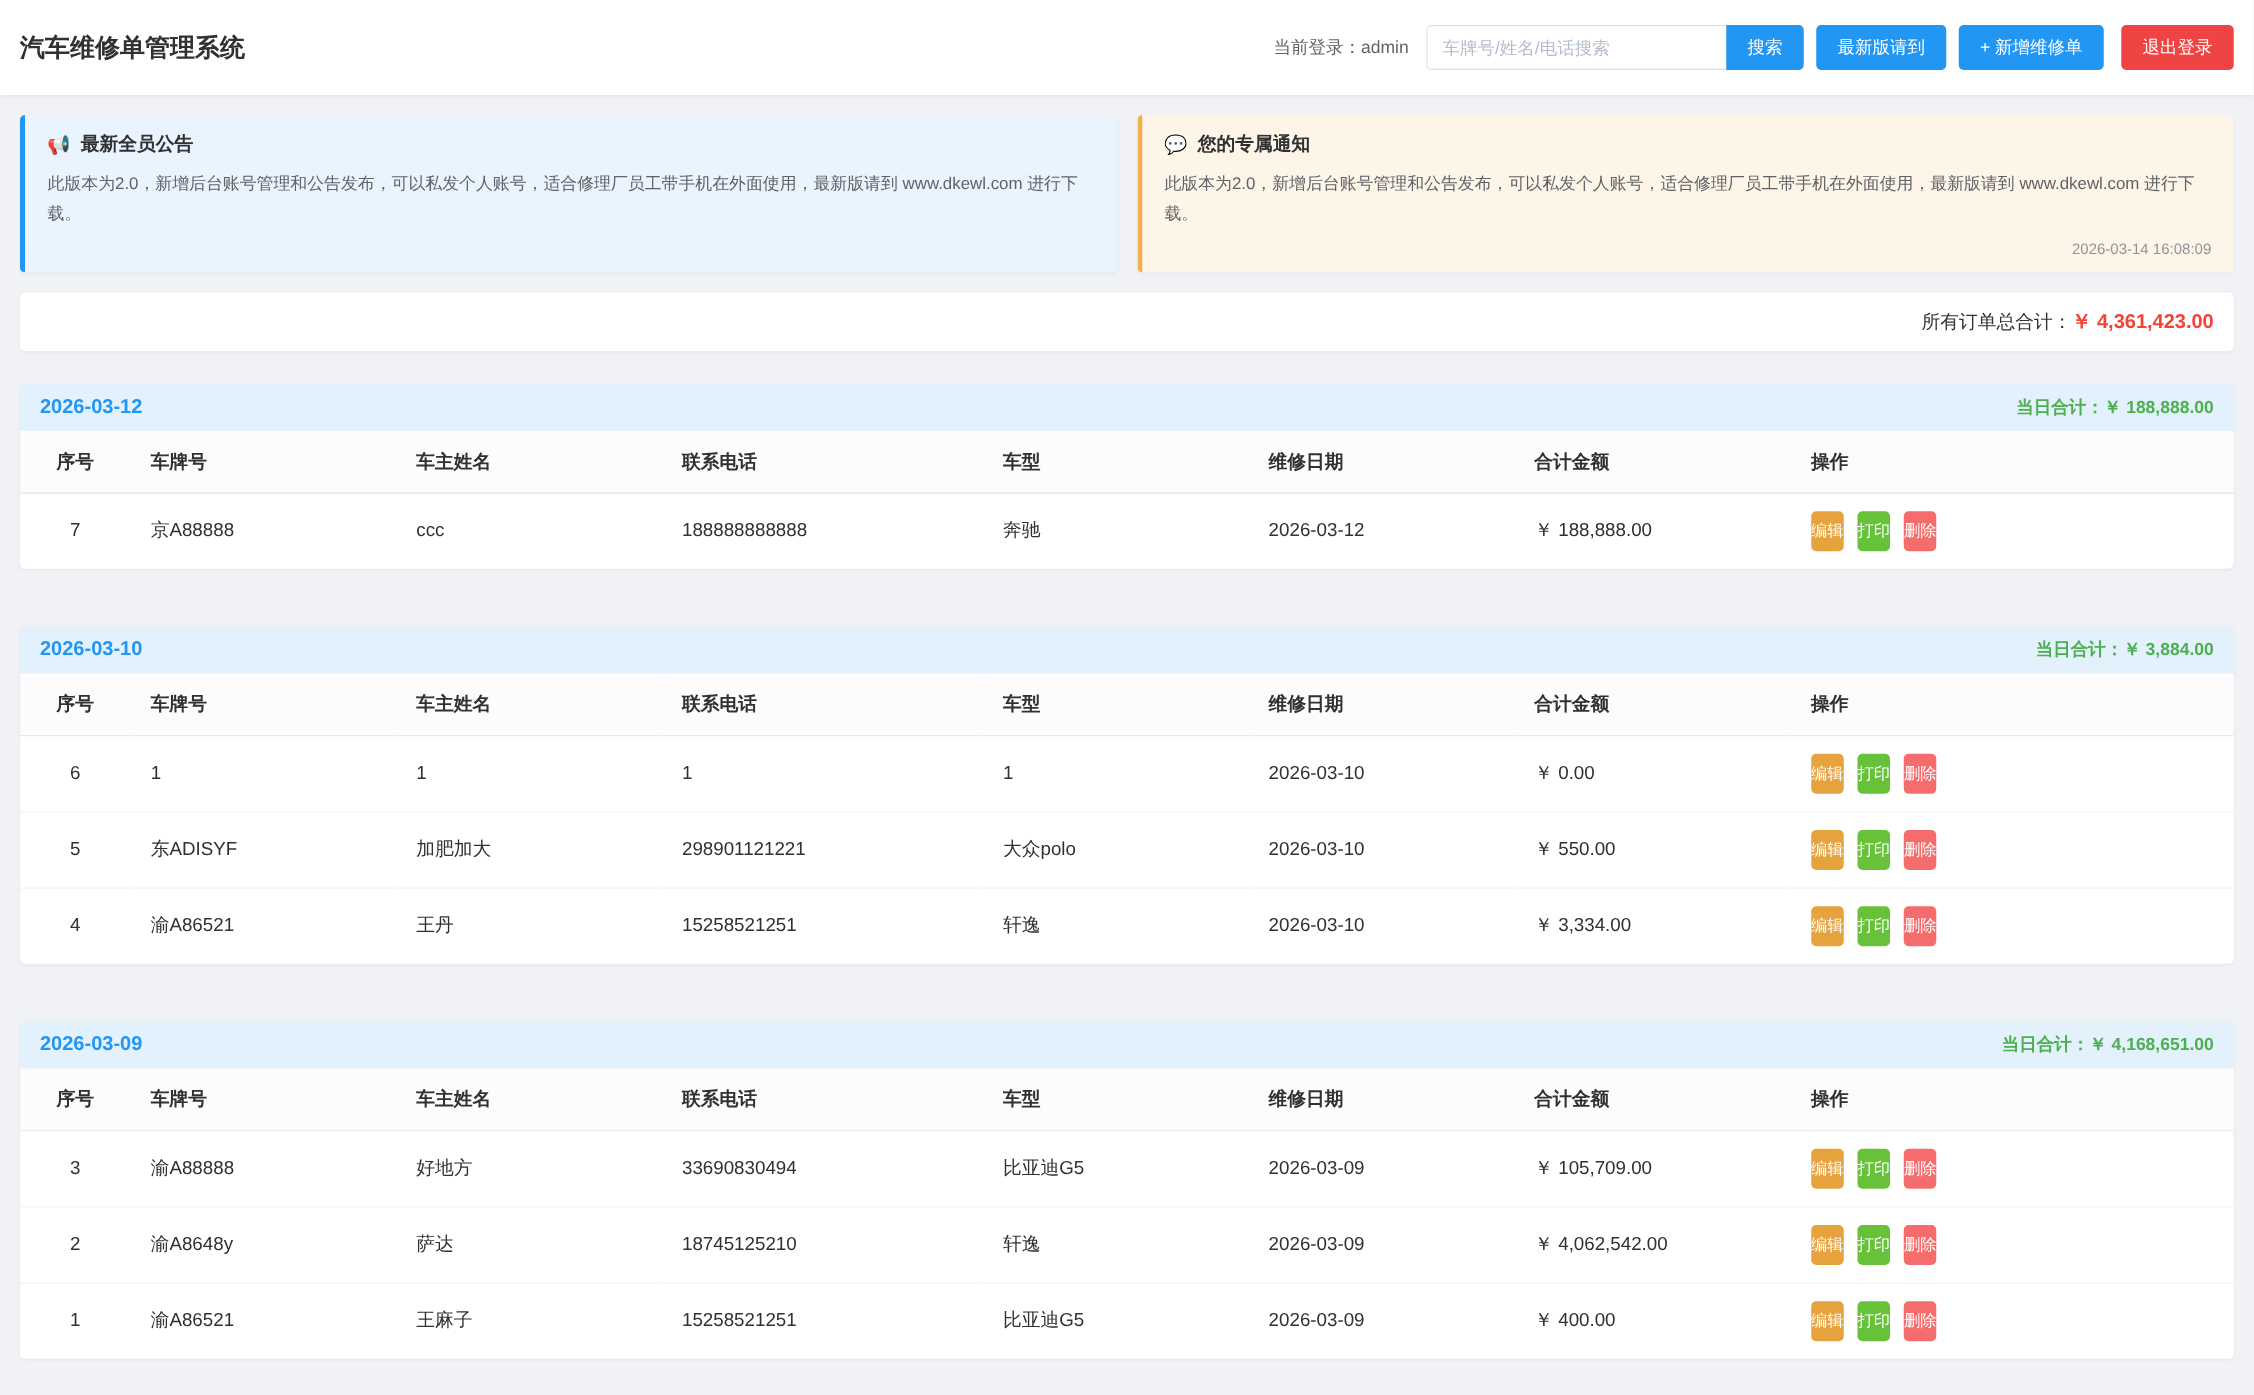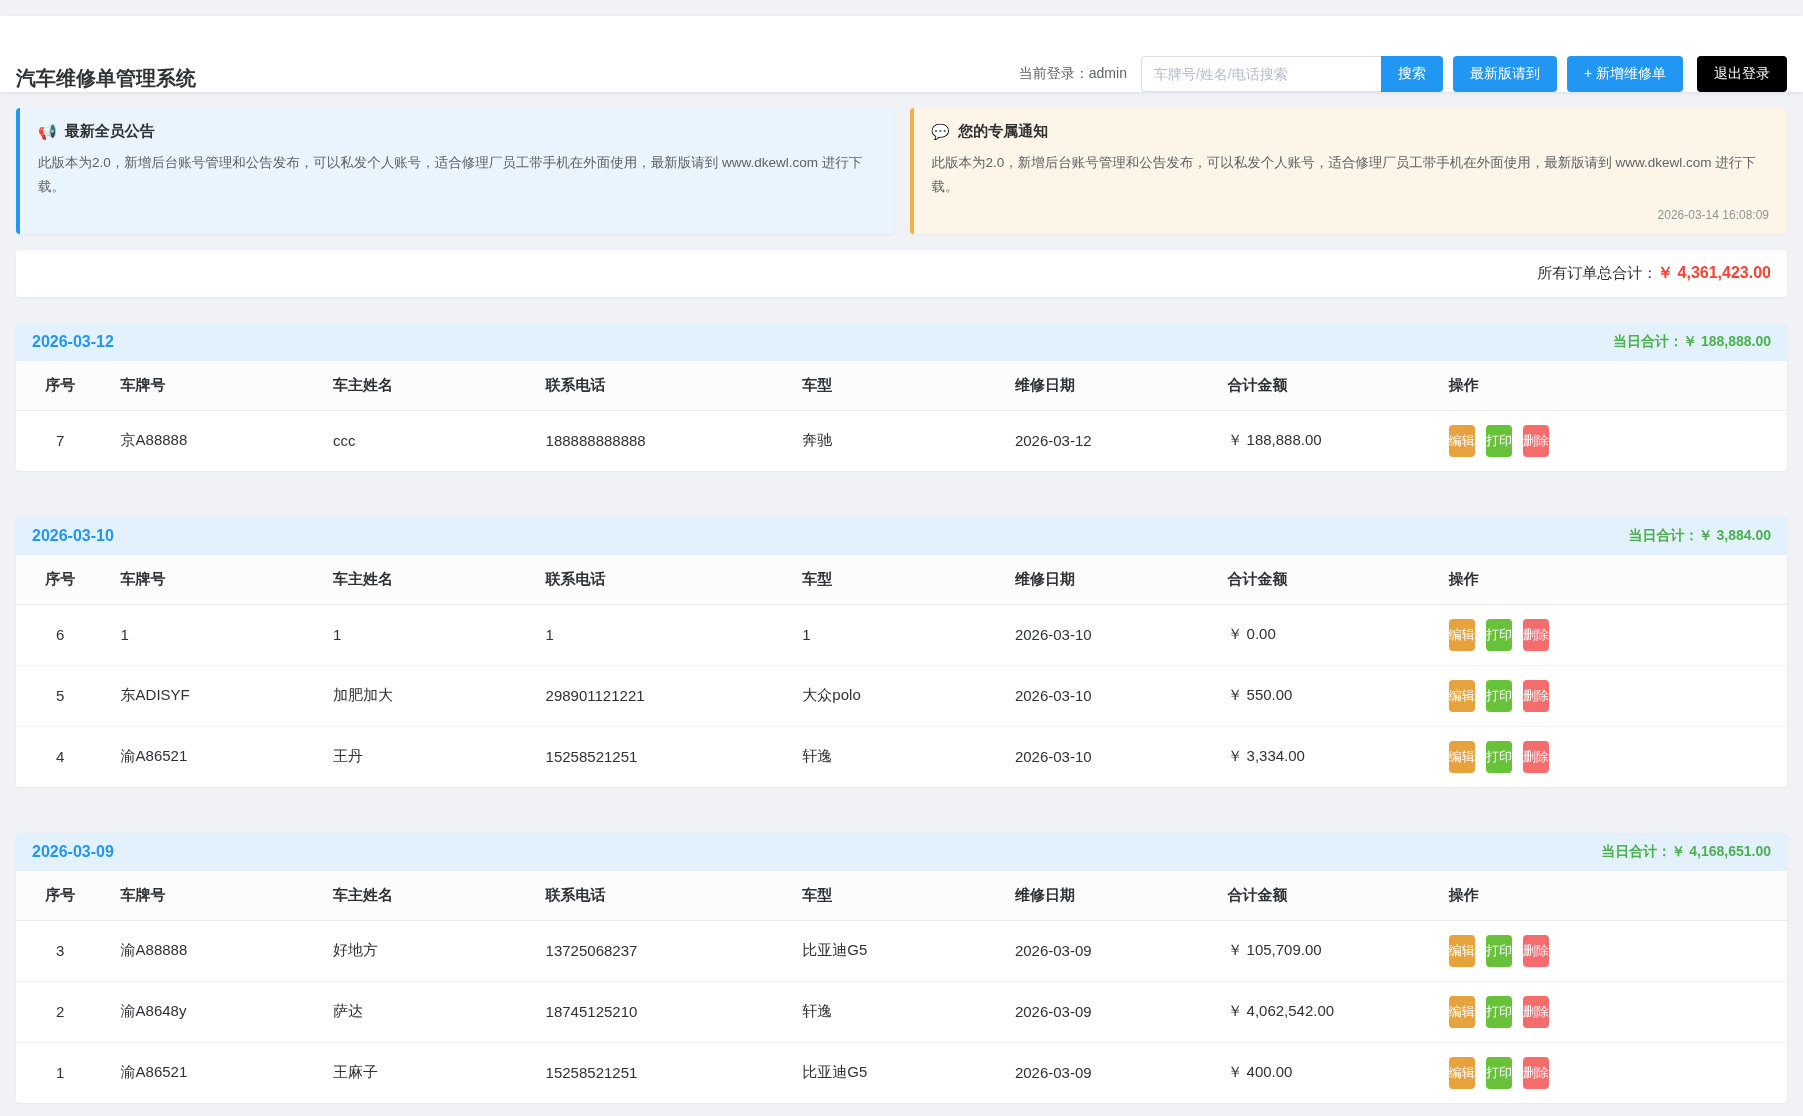--- a/index.html
+++ b/index.html
@@ -8,45 +8,44 @@
     background: #f0f2f5;
     font-family: "Liberation Sans", "DejaVu Sans", sans-serif;
     color: #303133;
     min-width: 1400px;
   }
   
   .topbar {
     background: #ffffff;
     height: 76px;
     display: flex;
-    align-items: flex-end;
+    align-items: center;
     justify-content: space-between;
     padding: 0 16px;
     box-shadow: 0 1px 4px rgba(0,0,0,0.08);
-    margin-top: 16px;
   }
   .app-title { font-size: 20px; font-weight: bold; color: #303133; margin: 0; }
   .topbar-right { display: flex; align-items: center; }
   .login-info { font-size: 14px; color: #606266; margin-right: 14px; white-space: nowrap; }
   .search-input {
     width: 240px; height: 36px;
     border: 1px solid #dcdfe6; border-right: none;
     border-radius: 4px 0 0 4px;
     padding: 0 12px; font-size: 14px; outline: none; color: #303133;
     font-family: "Liberation Sans", "DejaVu Sans", sans-serif;
   }
   .search-input::placeholder { color: #b4bccc; }
   .btn {
     height: 36px; border: none; border-radius: 4px;
     color: #fff; font-size: 14px; padding: 0 17px;
     cursor: pointer; white-space: nowrap;
     font-family: "Liberation Sans", "DejaVu Sans", sans-serif;
   }
   .btn-blue { background: #2196f3; }
-  .btn-red  { background: #000000; }
+  .btn-red  { background: #ef4444; }
   .btn-search { border-radius: 0 4px 4px 0; margin-left: 0; }
   .btn-gap { margin-left: 10px; }
   .btn-gap-lg { margin-left: 14px; }
 
   
   .notices { display: flex; gap: 16px; margin: 16px; }
   .notice {
     flex: 1;
     border-radius: 4px;
     padding: 14px 18px 12px 18px;
@@ -271,21 +270,21 @@
             <th class="col-5">维修日期</th>
             <th class="col-6">合计金额</th>
             <th class="col-7">操作</th>
           </tr>
       </thead>
       <tbody>
   <tr>
     <td class="col-0">3</td>
     <td class="col-1">渝A88888</td>
     <td class="col-2">好地方</td>
-    <td class="col-3">13725068237</td>
+    <td class="col-3">33690830494</td>
     <td class="col-4">比亚迪G5</td>
     <td class="col-5">2026-03-09</td>
     <td class="col-6">￥ 105,709.00</td>
     <td class="col-7">
       <button class="btn-sm btn-edit">编辑</button>
       <button class="btn-sm btn-print">打印</button>
       <button class="btn-sm btn-delete">删除</button>
     </td>
   </tr>
 

